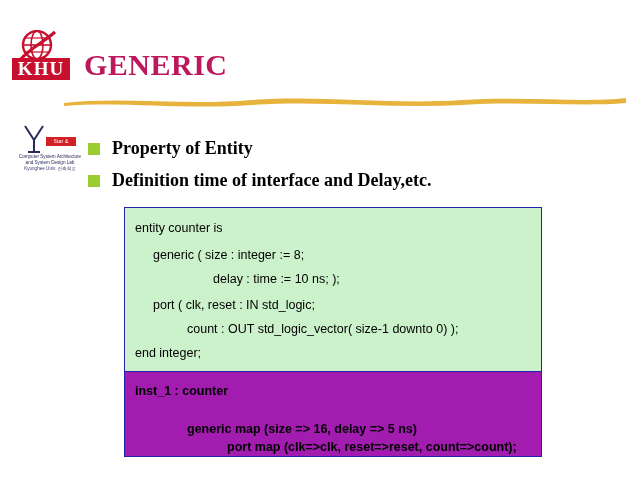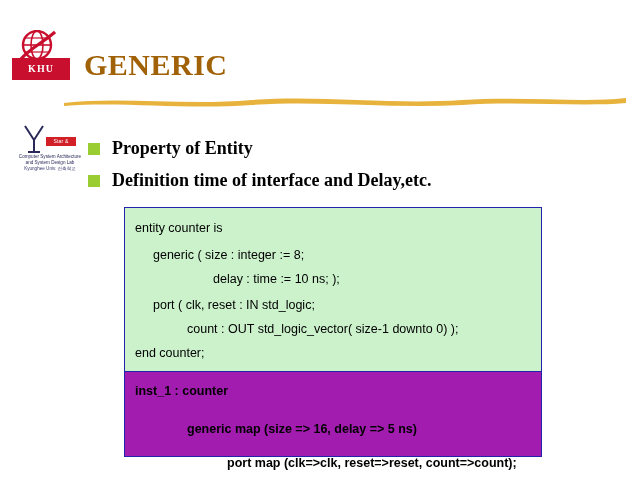--- a/index.html
+++ b/index.html
@@ -34,35 +34,35 @@
   #khu-logo .khu-box {
     position: absolute;
     left: 0px;
     top: 28px;
     width: 58px;
     height: 22px;
     background: #c8102e;
     color: #ffffff;
     font-family: "Liberation Serif", serif;
     font-weight: bold;
-    font-size: 10px;
+    font-size: 19px;
     letter-spacing: 1px;
     text-align: center;
     line-height: 22px;
   }
 
   
   #page-title {
     position: absolute;
     left: 84px;
     top: 48px;
     font-family: "Liberation Serif", serif;
     font-weight: bold;
     font-size: 30px;
-    color: #a16207;
+    color: #be185d;
     letter-spacing: 0.5px;
   }
 
   
   #title-rule {
     position: absolute;
     left: 62px;
     top: 94px;
     width: 566px;
     height: 14px;
@@ -171,21 +171,21 @@
   #e-l1 { left: 10px;  top: 13px;  font-weight: normal; }
   #e-l2 { left: 28px;  top: 40px;  font-weight: normal; text-align: right; }
   #e-l3 { left: 88px;  top: 64px;  font-weight: normal; }
   #e-l4 { left: 28px;  top: 90px;  font-weight: normal; }
   #e-l5 { left: 62px;  top: 114px; font-weight: normal; }
   #e-l6 { left: 10px;  top: 138px; font-weight: normal; }
 
   
   #i-l1 { left: 10px; top: 12px;  font-weight: bold; }
   #i-l2 { left: 62px; top: 50px;  font-weight: bold; }
-  #i-l3 { left: 62px; top: 84px;  font-weight: bold; padding-left: 40px; }
+  #i-l3 { left: 62px; top: 68px;  font-weight: bold; padding-left: 40px; }
 </style>
 </head>
 <body>
 
 <div id="khu-logo">
   <div class="globe">
     <svg width="38" height="34" viewBox="0 0 38 34">
       <ellipse cx="19" cy="15" rx="14" ry="14" fill="#ffffff" stroke="#c8102e" stroke-width="2.4"></ellipse>
       <ellipse cx="19" cy="15" rx="6" ry="14" fill="none" stroke="#c8102e" stroke-width="1.6"></ellipse>
       <line x1="5" y1="15" x2="33" y2="15" stroke="#c8102e" stroke-width="1.6"></line>
@@ -227,20 +227,20 @@
   <span class="bullet-square"></span>
   <span class="bullet-text">Definition time of interface and Delay,etc.</span>
 </div>
 
 <div class="code-box" id="entity-box">
   <div class="code-line" id="e-l1">entity counter is</div>
   <div class="code-line" id="e-l2">generic ( size : integer := 8;</div>
   <div class="code-line" id="e-l3">delay : time := 10 ns; );</div>
   <div class="code-line" id="e-l4">port ( clk, reset : IN std_logic;</div>
   <div class="code-line" id="e-l5">count : OUT std_logic_vector( size-1 downto 0) );</div>
-  <div class="code-line" id="e-l6">end counter;</div>
+  <div class="code-line" id="e-l6">end integer;</div>
 </div>
 
 <div class="code-box" id="inst-box">
   <div class="code-line" id="i-l1">inst_1 : counter</div>
   <div class="code-line" id="i-l2">generic map (size =&gt; 16, delay =&gt; 5 ns)</div>
   <div class="code-line" id="i-l3">port map (clk=&gt;clk, reset=&gt;reset, count=&gt;count);</div>
 </div>
 
 </body></html>

